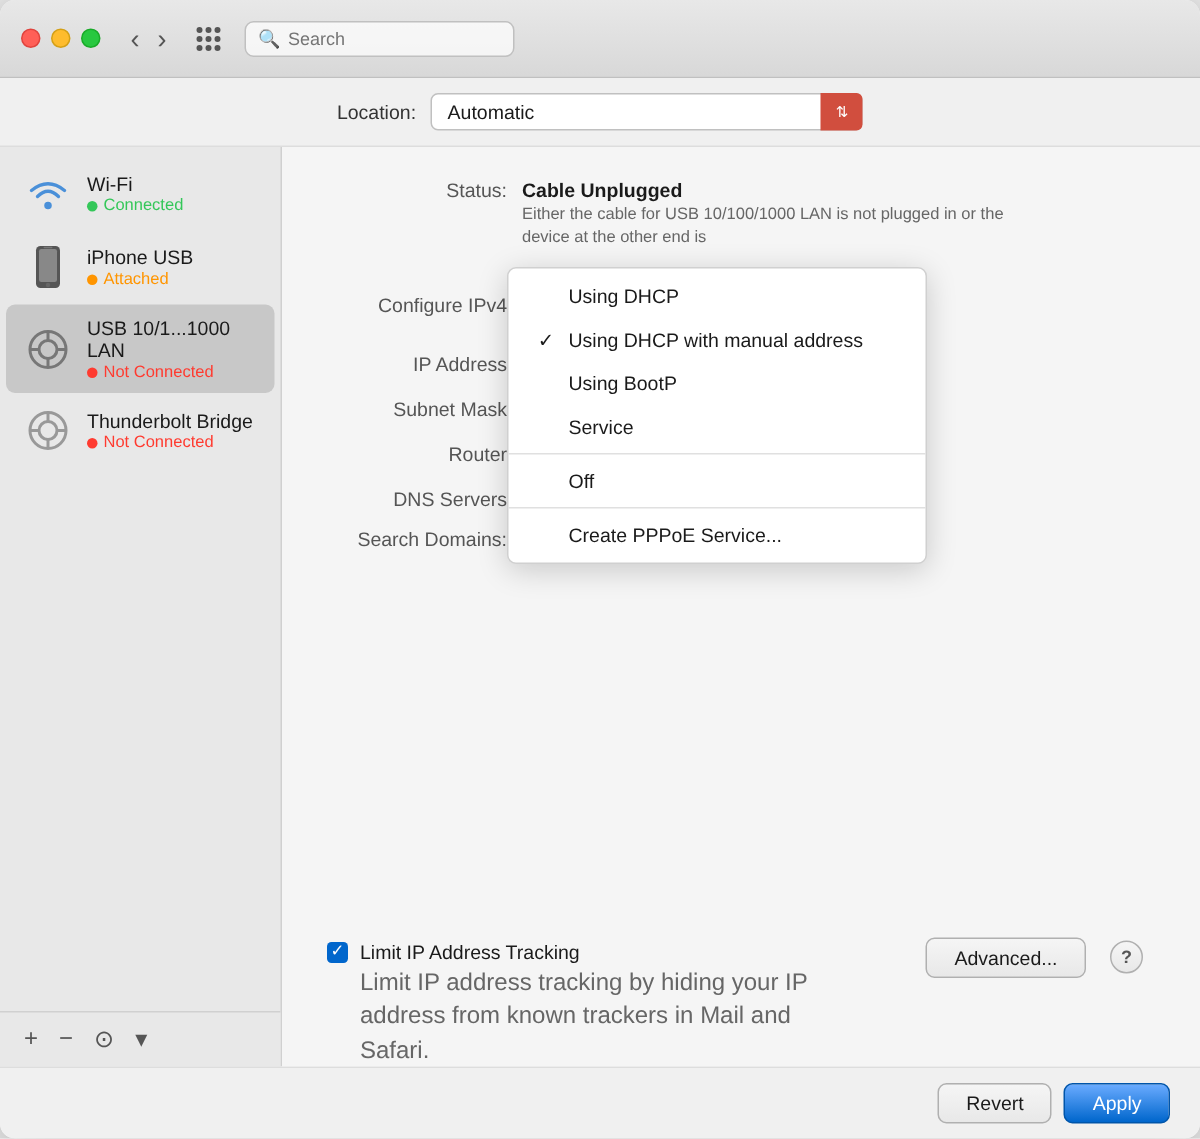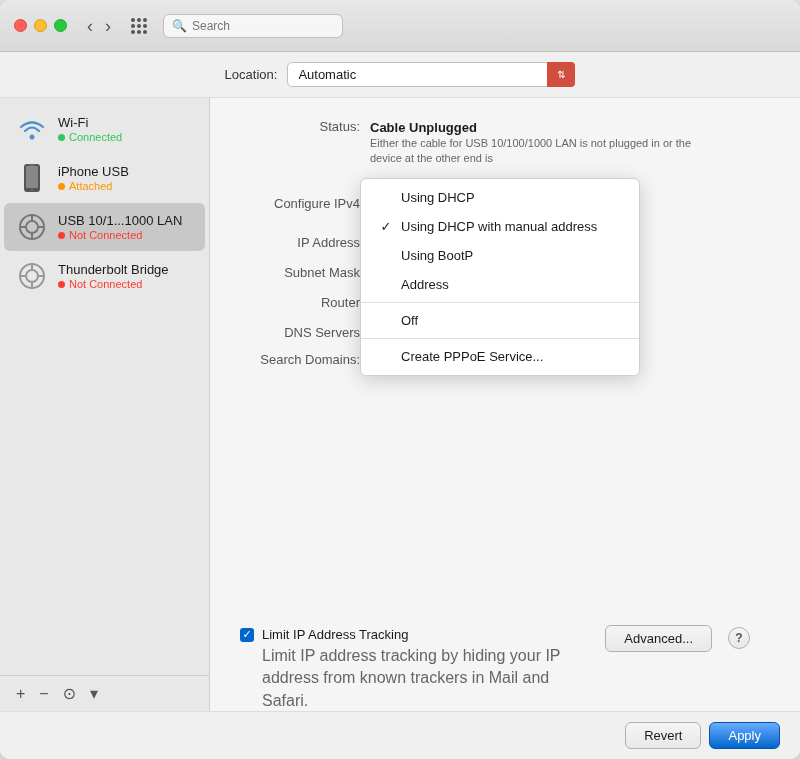--- a/index.html
+++ b/index.html
@@ -168,21 +168,21 @@
 
     
     .main-content {
       display: flex;
       flex: 1;
       overflow: hidden;
     }
 
     
     .sidebar {
-      width: 210px;
+      width: 188px;
       background: #e8e8e8;
       border-right: 1px solid #d0d0d0;
       display: flex;
       flex-direction: column;
       flex-shrink: 0;
     }
 
     .sidebar-list {
       flex: 1;
       padding: 6px 0;
@@ -649,21 +649,21 @@
           <div class="dropdown-item" style="font-weight:500;">
             <span class="checkmark">✓</span>
             <span>Using DHCP with manual address</span>
           </div>
           <div class="dropdown-item">
             <span class="checkmark"></span>
             <span>Using BootP</span>
           </div>
           <div class="dropdown-item">
             <span class="checkmark"></span>
-            <span>Address</span>
+            <span>Service</span>
           </div>
           <div class="dropdown-separator"></div>
           <div class="dropdown-item">
             <span class="checkmark"></span>
             <span>Off</span>
           </div>
           <div class="dropdown-separator"></div>
           <div class="dropdown-item">
             <span class="checkmark"></span>
             <span>Create PPPoE Service...</span>
@@ -673,21 +673,21 @@
         <div class="checkbox-row" style="margin-top: 260px;">
           <div class="checkbox-custom">
             <span class="checkbox-checkmark">✓</span>
           </div>
           <div class="checkbox-content">
             <div class="checkbox-label">Limit IP Address Tracking</div>
             <div class="checkbox-description">Limit IP address tracking by hiding your IP address from known trackers in Mail and Safari.</div>
           </div>
         </div>
 
-        <div style="position:absolute; bottom:60px; right:20px; display:flex; align-items:center; gap:8px;">
+        <div style="position:absolute; bottom:60px; right:8px; display:flex; align-items:center; gap:8px;">
           <button class="btn btn-advanced">Advanced...</button>
           <button class="question-btn">?</button>
         </div>
 
       </div>
     </div>
   </div>
 
   <div class="bottom-bar">
     <button class="btn btn-secondary">Revert</button>

